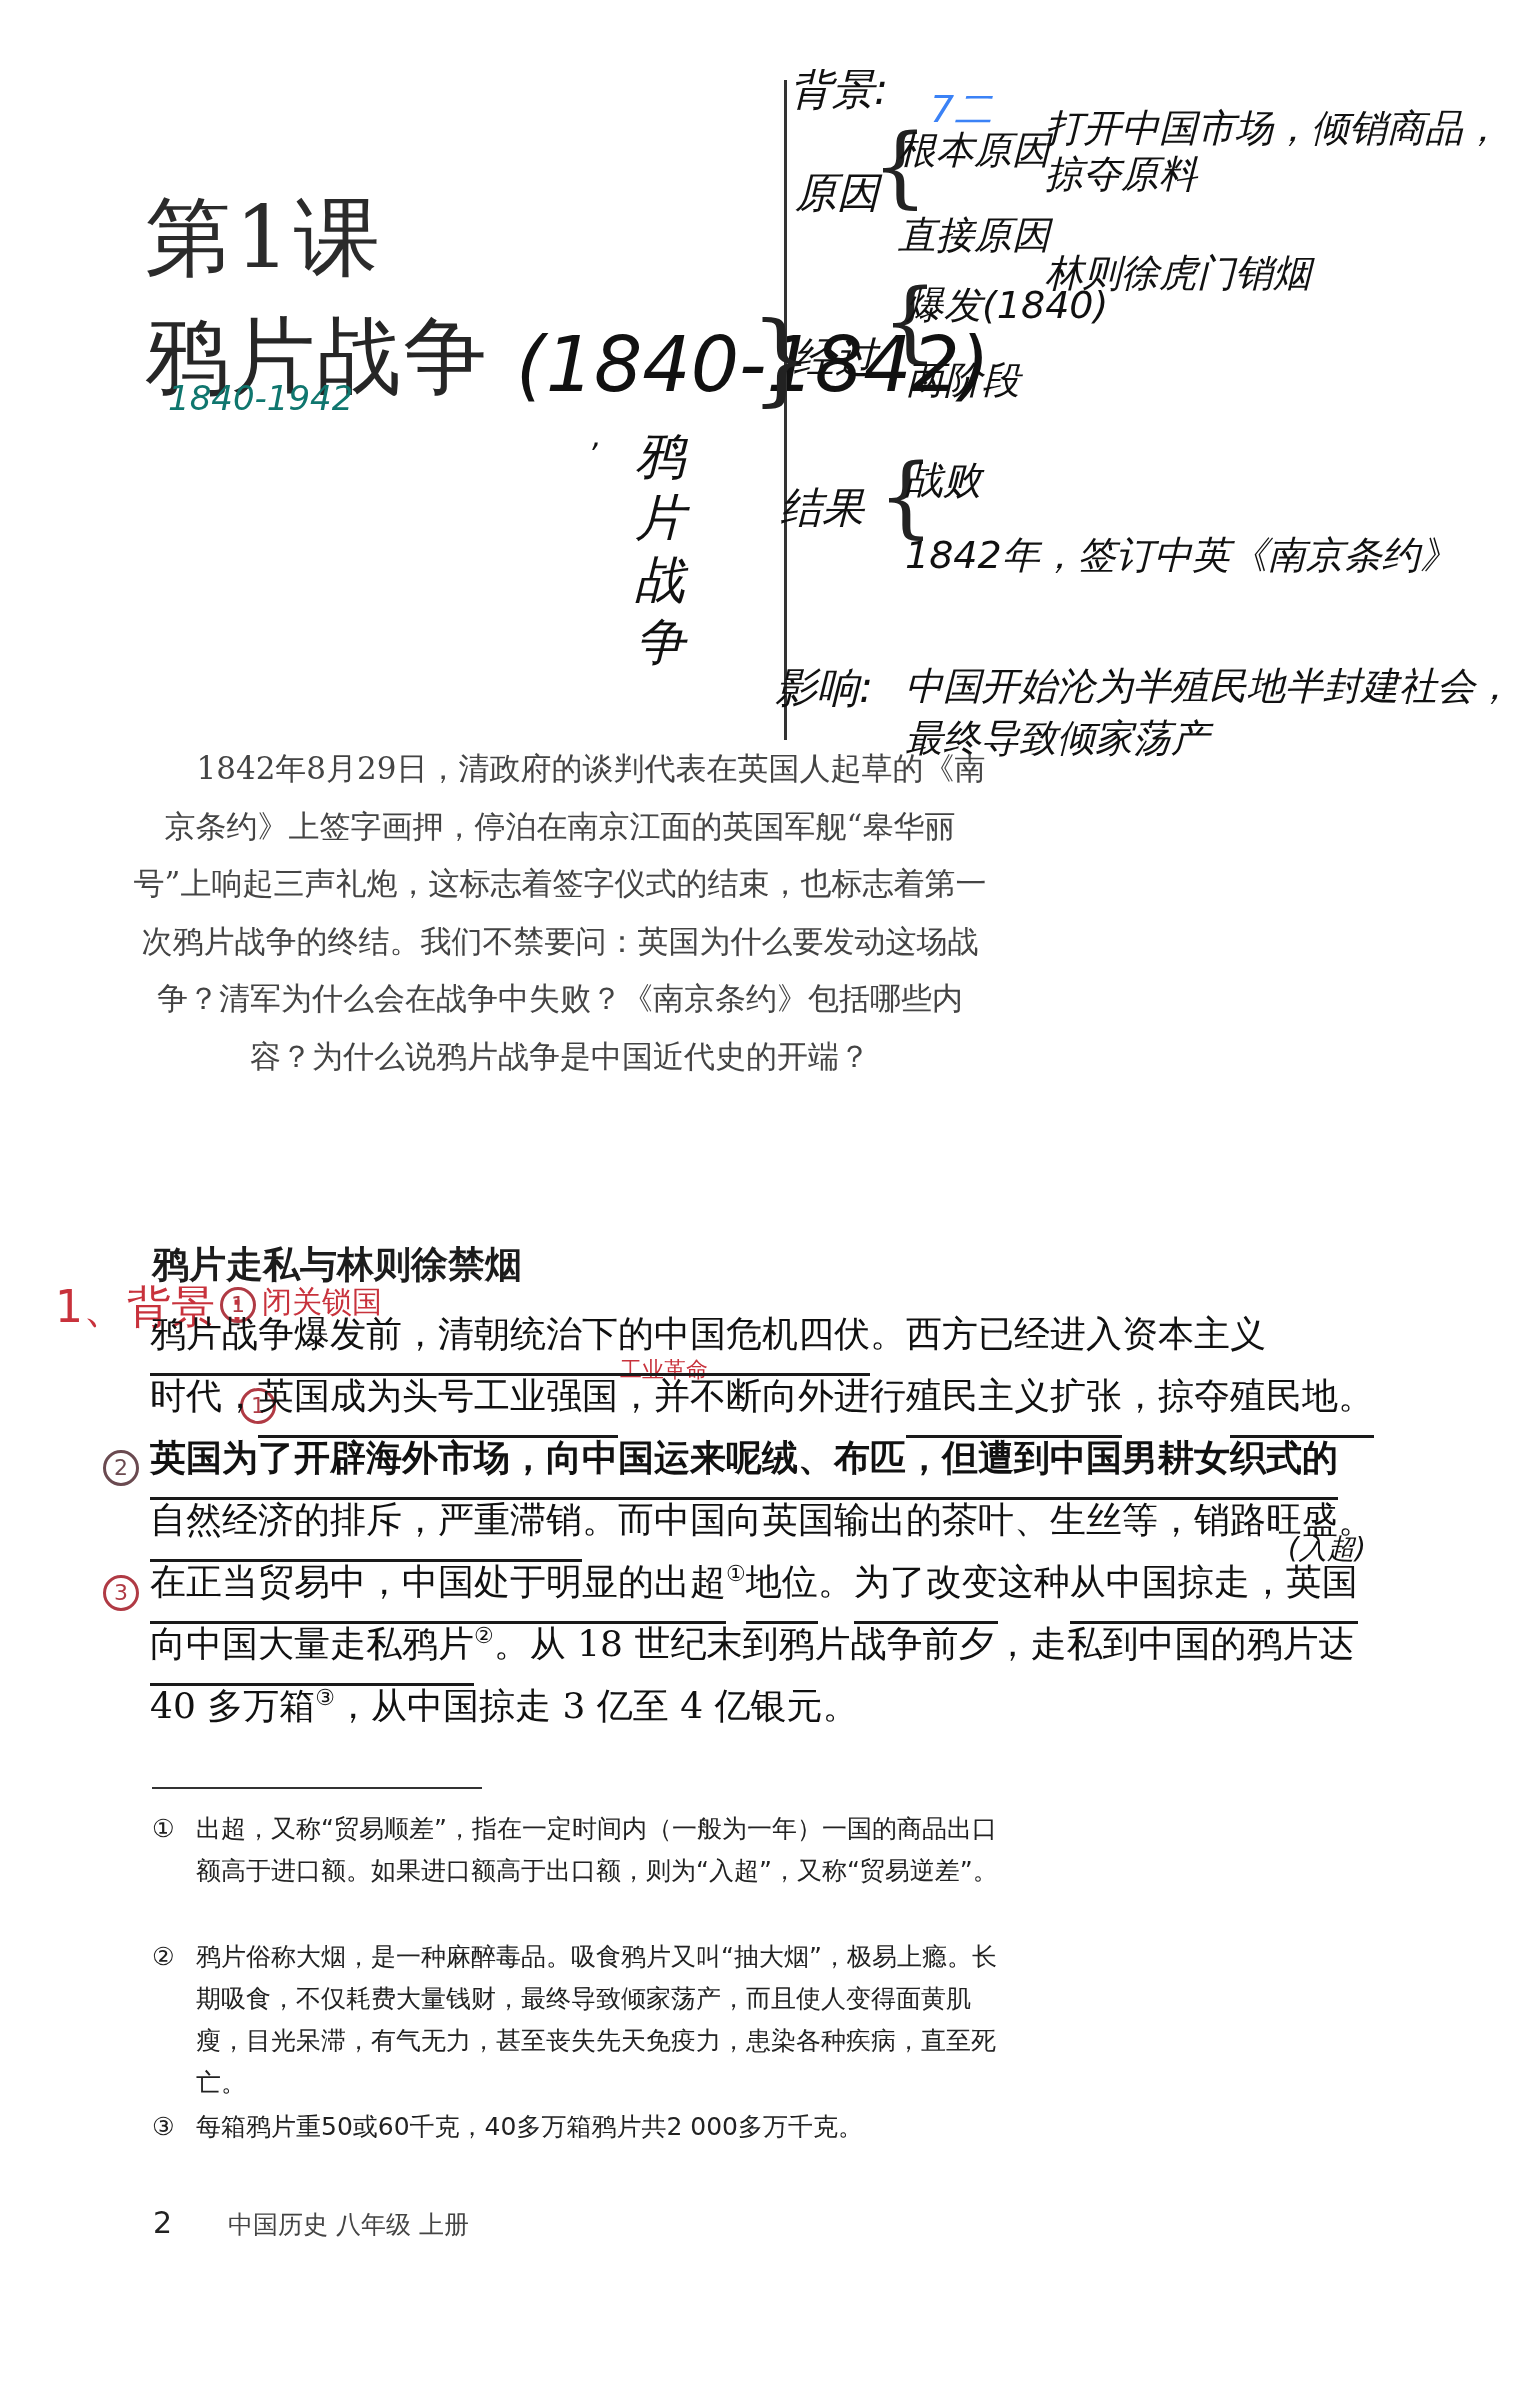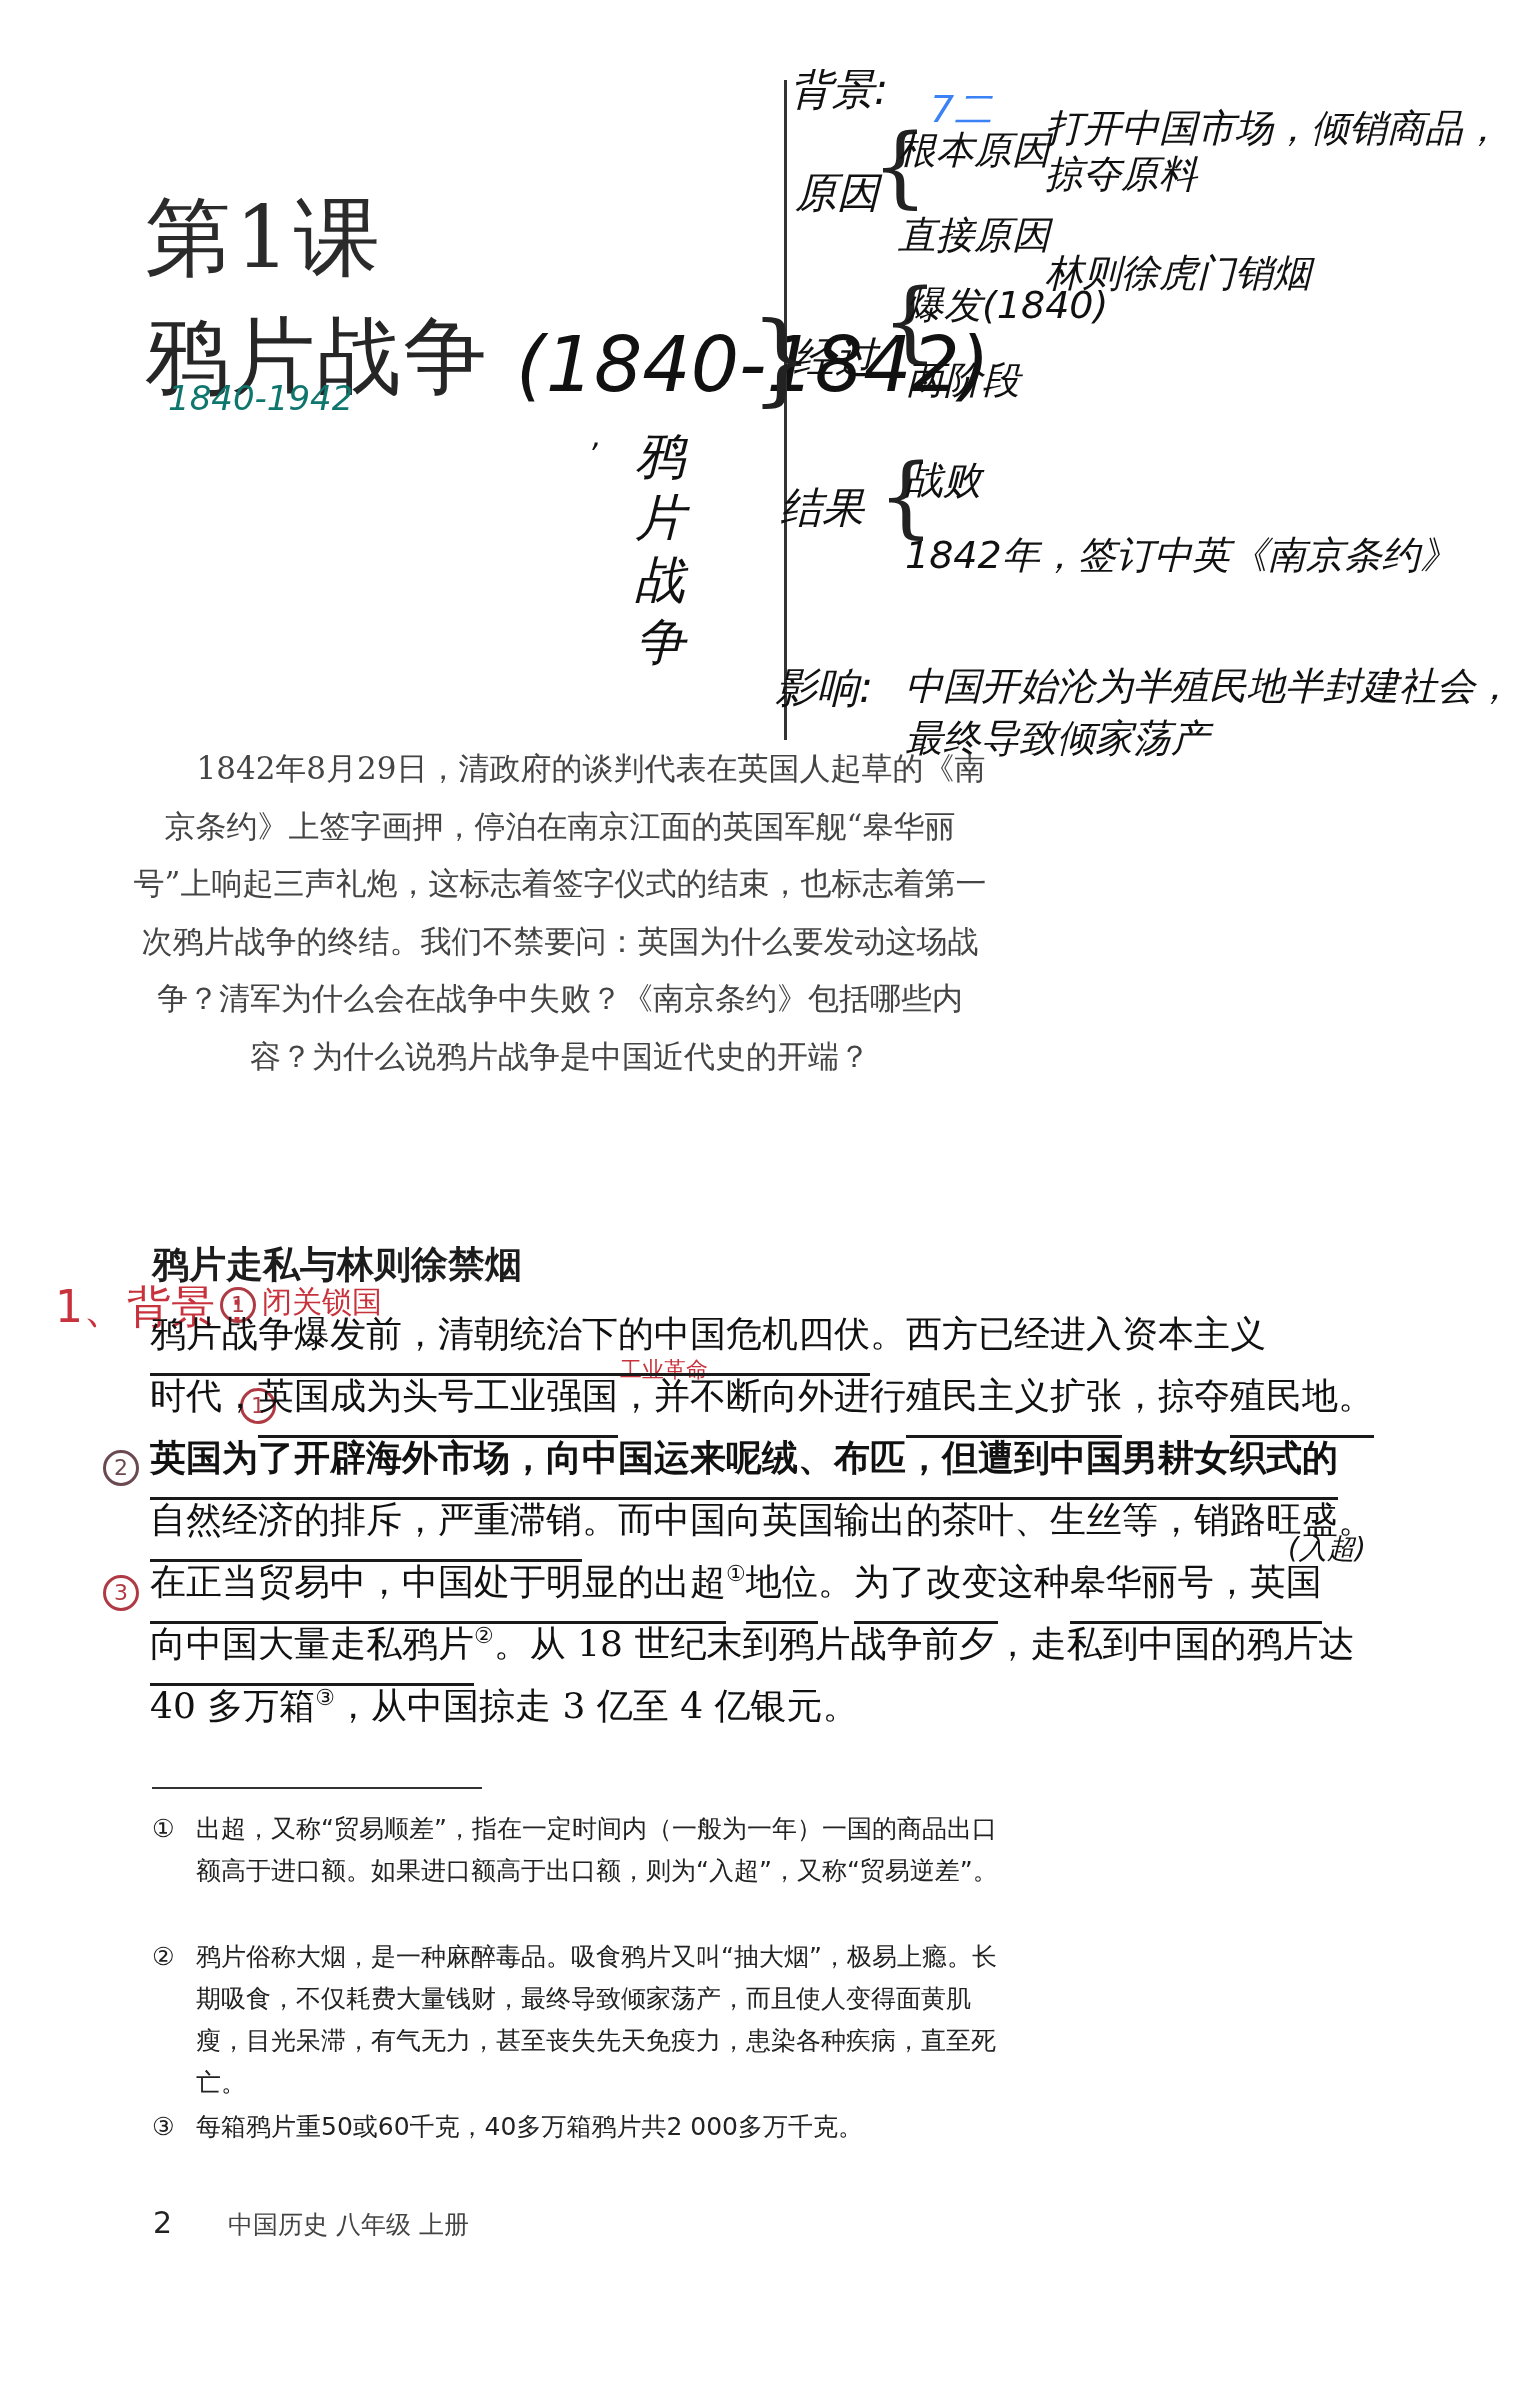--- a/index.html
+++ b/index.html
@@ -106,21 +106,21 @@
 <div class="line" style="top:1372px;">
   <span>时代，</span><span class="ul">英国成为头号工业强国</span><span>，并不断向外进行</span><span class="ul">殖民主义扩张</span><span>，掠夺</span><span class="ul">殖民地。</span>
 </div>
 <div class="line" style="top:1434px;font-weight:bold;">
   <span class="ul">英国为了开辟海外市场，向中国运来呢绒、布匹，但遭到中国男耕女织式的</span>
 </div>
 <div class="line" style="top:1496px;">
   <span class="ul">自然经济的排斥，严重滞销</span><span>。而中国向英国输出的茶叶、生丝等，销路旺盛。</span>
 </div>
 <div class="line" style="top:1558px;">
-  <span class="ul">在正当贸易中，中国处于明显的出超</span><sup>①</sup><span class="ul">地位</span><span>。</span><span class="ul">为了改变</span><span>这种</span><span class="ul">皋华丽号，英国</span>
+  <span class="ul">在正当贸易中，中国处于明显的出超</span><sup>①</sup><span class="ul">地位</span><span>。</span><span class="ul">为了改变</span><span>这种</span><span class="ul">从中国掠走，英国</span>
 </div>
 <div class="line" style="top:1620px;">
   <span class="ul">向中国大量走私鸦片</span><sup>②</sup><span>。从 18 世纪末到鸦片战争前夕，走私到中国的鸦片达</span>
 </div>
 <div class="line" style="top:1682px;">
   <span>40 多万箱</span><sup>③</sup><span>，从中国掠走 3 亿至 4 亿银元。</span>
 </div>
 
 <div class="fn-rule"></div>
 <div class="fn" style="top:1808px;">

